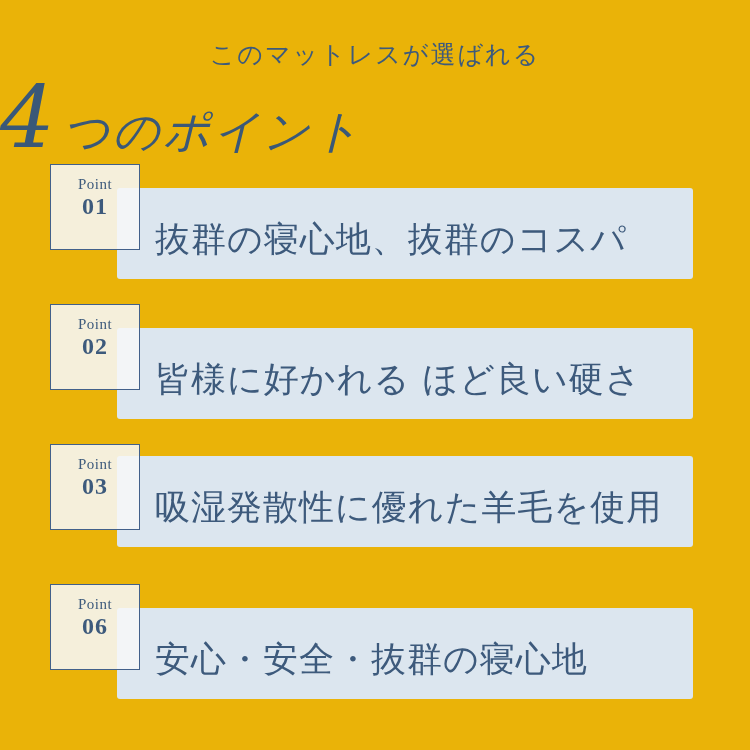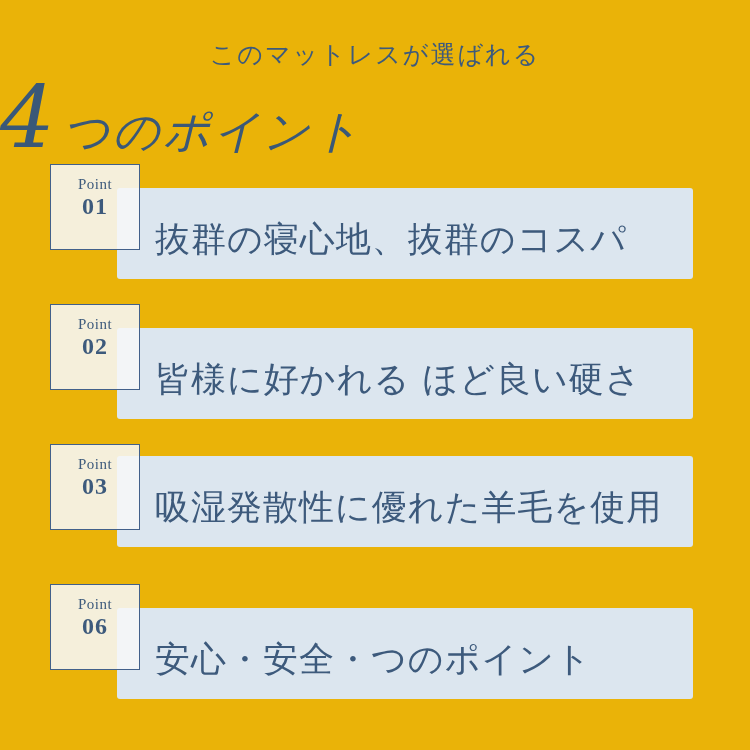--- a/index.html
+++ b/index.html
@@ -134,21 +134,21 @@
       <div class="point-text">吸湿発散性に優れた羊毛を使用</div>
     </div>
     <div class="point-badge">
       <div class="badge-label">Point</div>
       <div class="badge-number">03</div>
     </div>
   </div>
 
   <div class="point-row row-3">
     <div class="point-band">
-      <div class="point-text">安心・安全・つのポイント</div>
+      <div class="point-text">安心・安全・抜群の寝心地</div>
     </div>
     <div class="point-badge">
       <div class="badge-label">Point</div>
       <div class="badge-number">06</div>
     </div>
   </div>
 
 </div>
 
 </body></html>

